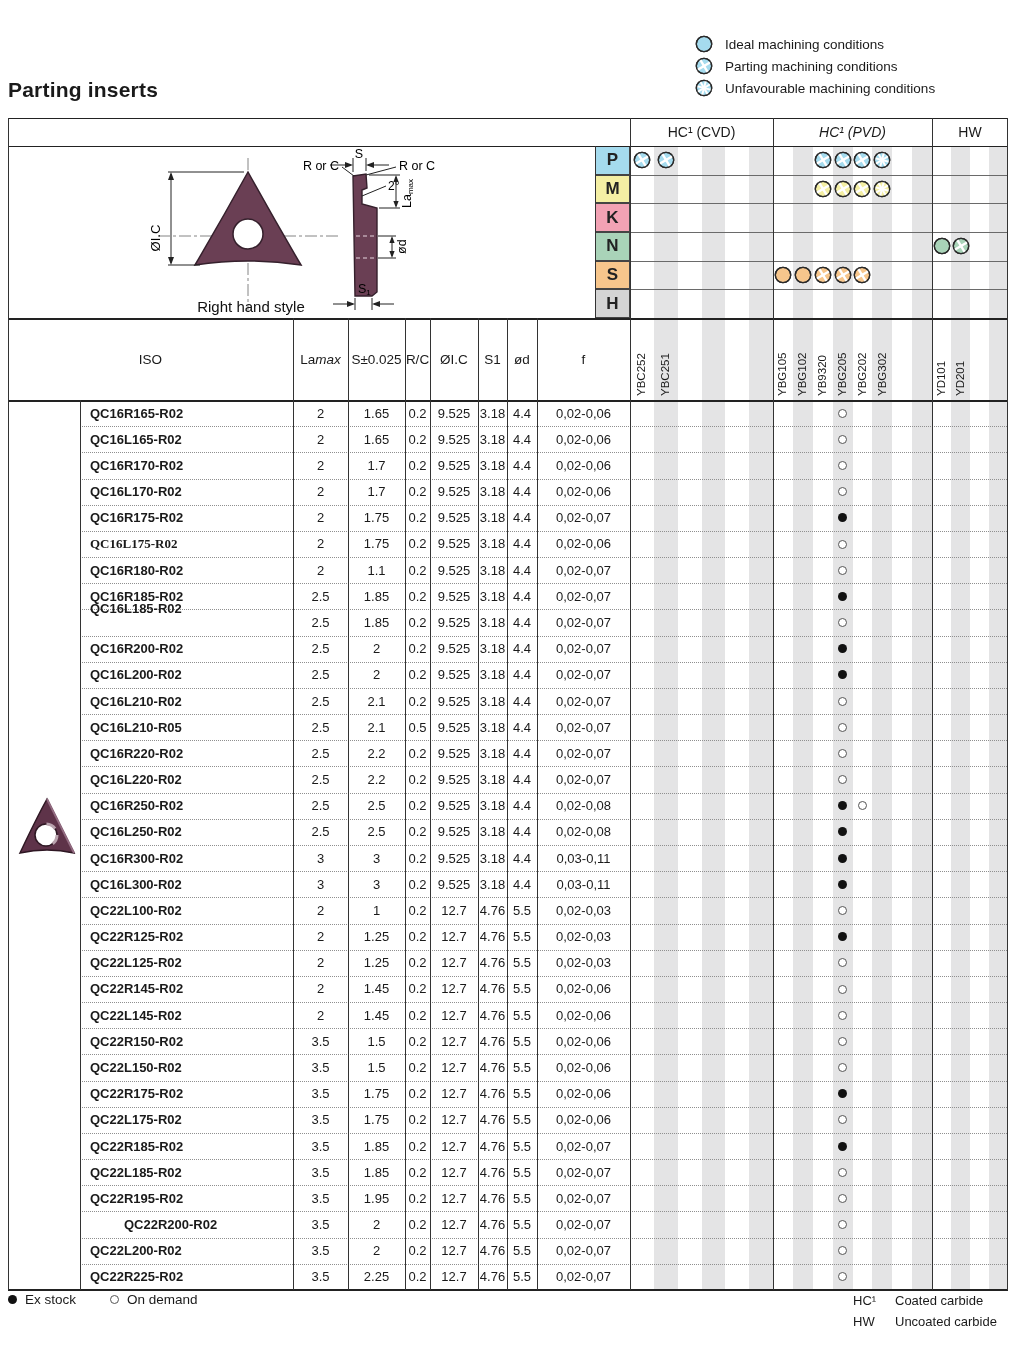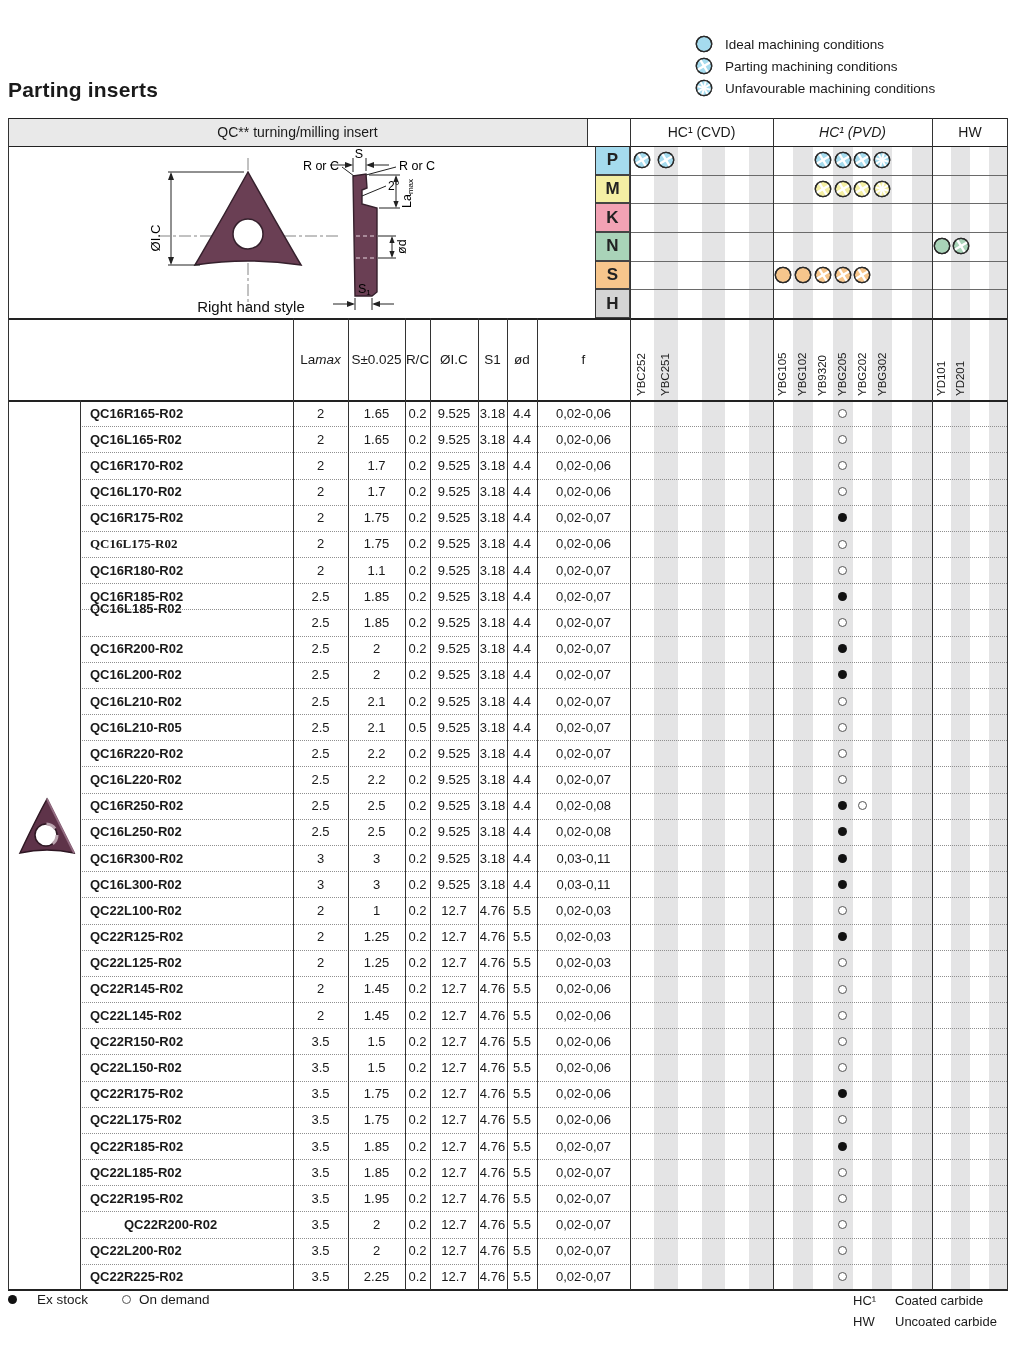--- a/index.html
+++ b/index.html
@@ -80,21 +80,20 @@
             <circle cx="9" cy="9" r="7.7" fill="none" stroke="#2a2a2a" stroke-width="1.3"></circle>
           </svg></span>
       <span class="lb">Unfavourable machining conditions</span>
     </div>
   </div>
 
   <div class="title">Parting inserts</div>
 
   <div id="grid">
 
-    <div class="qcbar">QC** turning/milling insert</div>
     <div class="grphead" style="left:622px;width:143px;">HC¹ (CVD)</div>
     <div class="grphead" style="left:765px;width:159px;font-style:italic;">HC¹ (PVD)</div>
     <div class="grphead" style="left:924px;width:76px;">HW</div>
 
     <svg class="abs" style="left:0;top:28px;" width="580" height="172" viewBox="0 0 580 172">
 
       <g stroke="#666" stroke-width="0.8" stroke-dasharray="12 3 3 3" fill="none">
         <line x1="150" y1="90" x2="330" y2="90"></line>
         <line x1="240" y1="12" x2="240" y2="166"></line>
       </g>
@@ -163,20 +162,21 @@
       </g>
       <path d="M347,158 l-8,-3 v6 z" fill="#222"></path>
       <path d="M364,158 l8,-3 v6 z" fill="#222"></path>
       <text x="350" y="147" font-size="12.5" text-anchor="start">
         <tspan>S</tspan><tspan font-size="8" dy="2">1</tspan>
       </text>
 
       <text x="243" y="166" font-size="15" text-anchor="middle" fill="#111">Right hand style</text>
     </svg>
 
+    <div class="hcell" style="left:0;width:285px;">ISO</div>
     <div class="hcell" style="left:285px;width:55px;">
         <span>La </span>
         <i>max</i>
       </div>
     <div class="hcell" style="left:340px;width:57px;">S±0.025</div>
     <div class="hcell" style="left:397px;width:25px;">R/C</div>
     <div class="hcell" style="left:422px;width:48px;">ØI.C</div>
     <div class="hcell" style="left:470px;width:29px;">S1</div>
     <div class="hcell" style="left:499px;width:30px;">ød</div>
     <div class="hcell" style="left:529px;width:93px;">f</div>
@@ -719,21 +719,21 @@
       <div class="vl" style="left: 397px; top: 200px; height: 972px;"></div>
       <div class="vl" style="left: 422px; top: 200px; height: 972px;"></div>
       <div class="vl" style="left: 470px; top: 200px; height: 972px;"></div>
       <div class="vl" style="left: 499px; top: 200px; height: 972px;"></div>
       <div class="vl" style="left: 529px; top: 200px; height: 972px;"></div>
       <div class="vl" style="left: 72px; top: 282px; height: 890px;"></div>
     </div>
 
   <div class="footline">
     <span class="dot f"></span>
-    <span style="margin-left:20px;">Ex stock</span>
+    <span style="margin-left:8px;">Ex stock</span>
     <span class="dot o" style="margin-left:34px;"></span>
     <span style="margin-left:8px;">On demand</span>
   </div>
 
   <div class="fnblock">
     <div class="fnrow">
       <span class="ab">HC¹</span>
       <span>Coated carbide</span>
     </div>
     <div class="fnrow">

